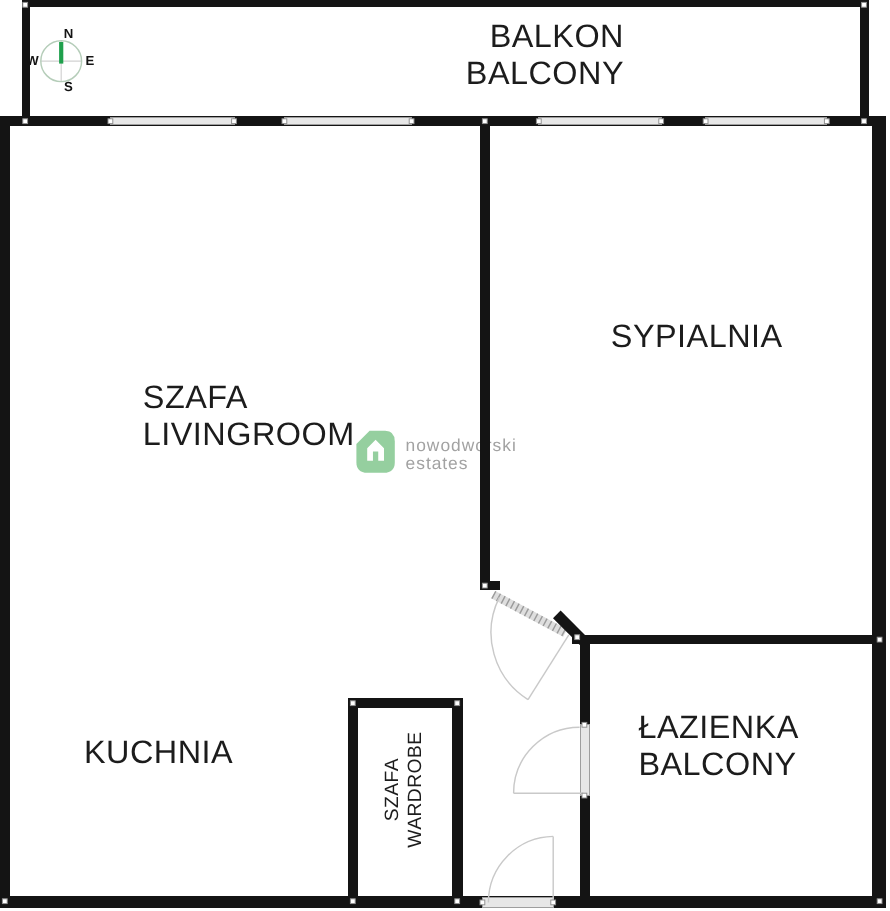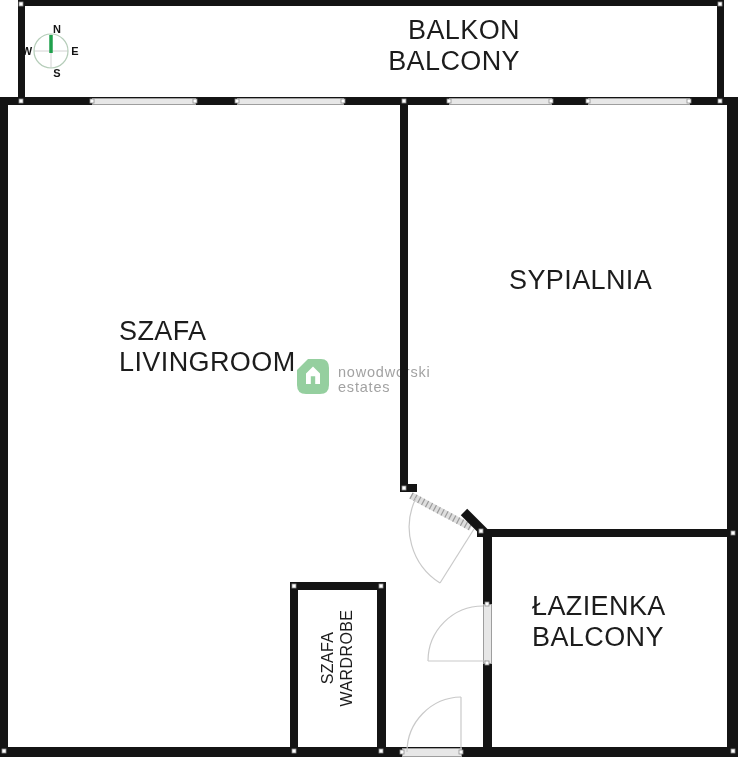--- a/index.html
+++ b/index.html
@@ -195,20 +195,21 @@
     <div class="room-label" id="label-livingroom">
       <div>SZAFA</div>
       <div>LIVINGROOM</div>
     </div>
 
     <div class="room-label" id="label-bedroom">
       <div>SYPIALNIA</div>
     </div>
 
     <div class="room-label" id="label-kitchen">
+      <div>KUCHNIA</div>
     </div>
 
     <div class="room-label" id="label-bathroom">
       <div>ŁAZIENKA</div>
       <div>BALCONY</div>
     </div>
 
     <div class="room-label" id="label-wardrobe">
       <div>SZAFA</div>
       <div>WARDROBE</div>

